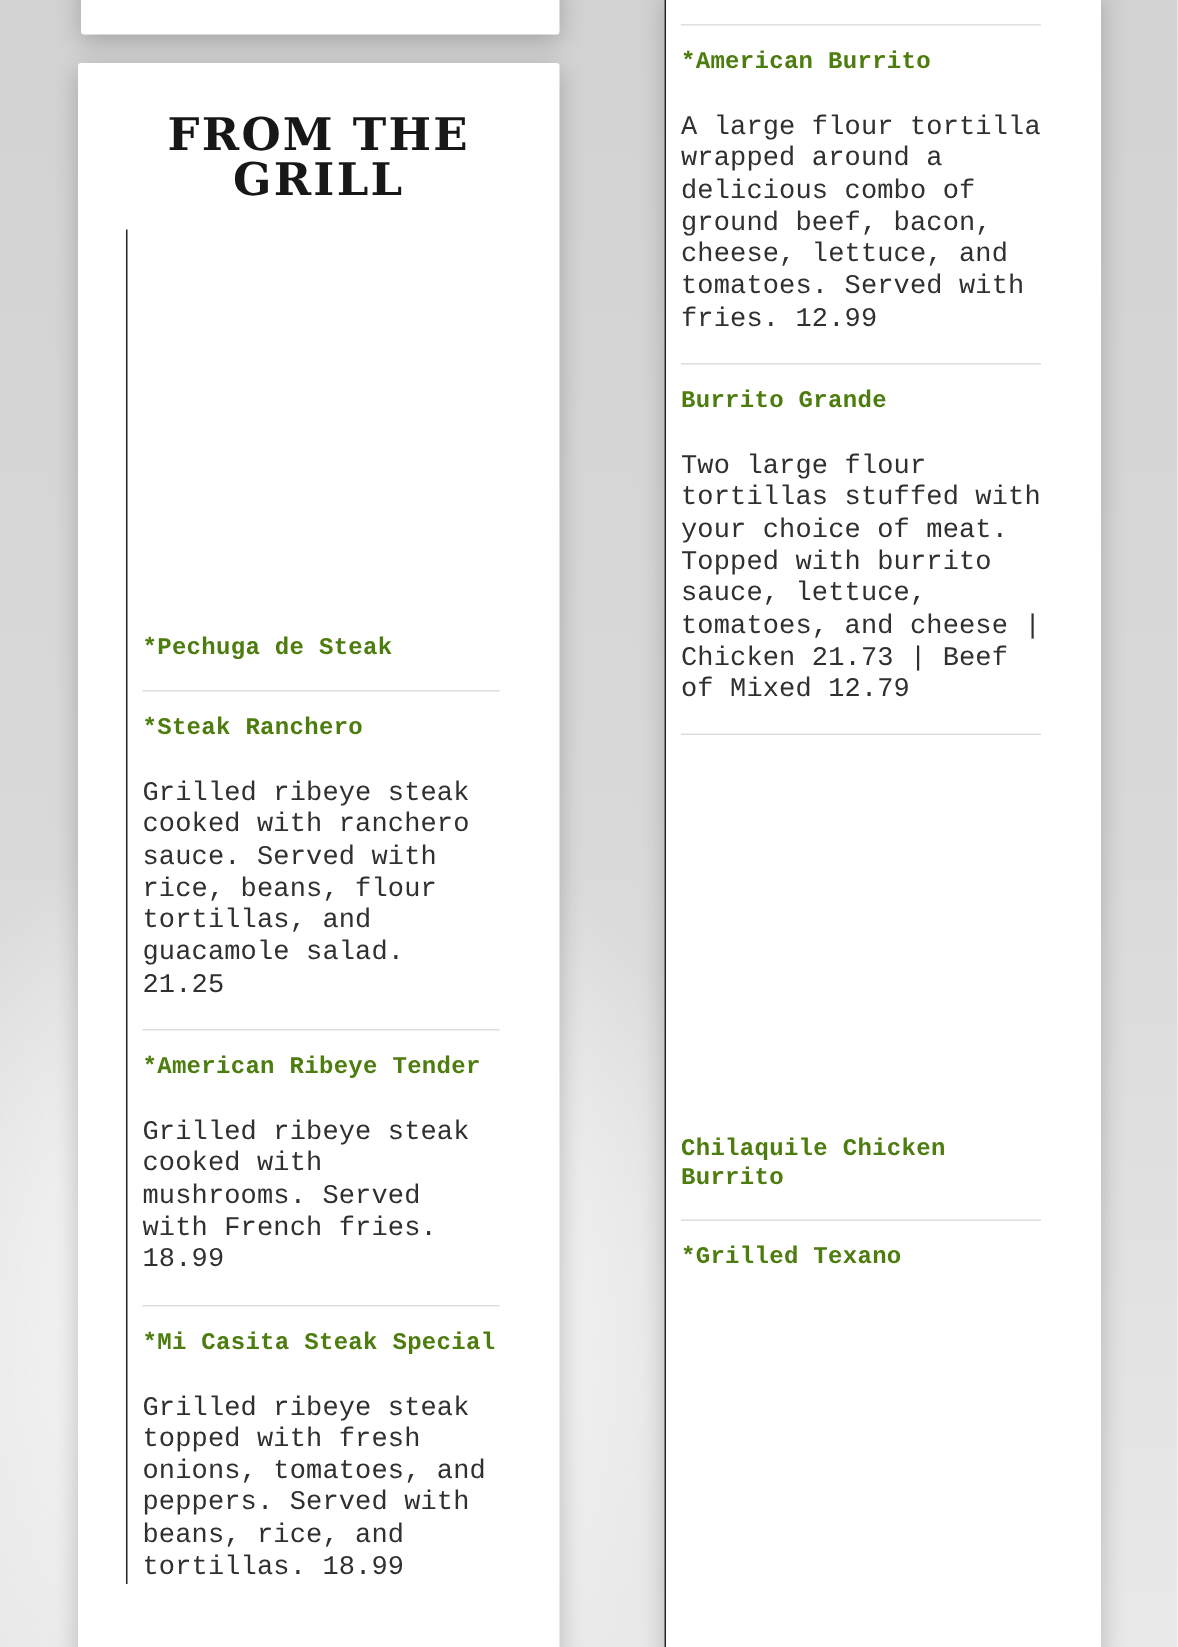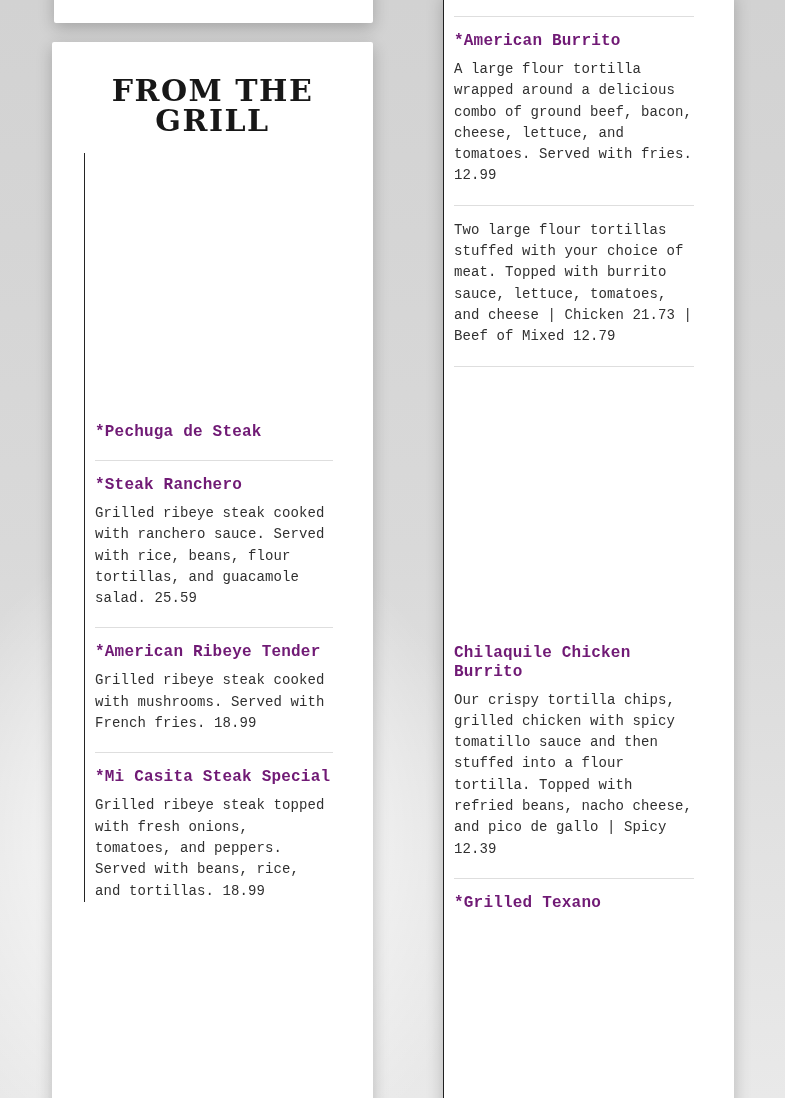--- a/index.html
+++ b/index.html
@@ -65,27 +65,27 @@
     border-top: 1px solid #dedede;
     margin: 18px 0 14px 0;
   }
   .sep-flush { margin-top: 0; }
   .menu-item { margin: 0; }
   .item-name {
     margin-top: 15px;
     font-size: 16px;
     line-height: 19px;
     font-weight: 700;
-    color: #701a75;
+    color: #4d7c0f;
     letter-spacing: 0.2px;
   }
-  .item-name.no-top { margin-top: 10px; font-family: Liberation Mono, monospace; }
+  .item-name.no-top { margin-top: 0; font-family: Liberation Mono, monospace; }
   .item-desc {
-    margin: 8px 0 0 0;
-    font-size: 14px;
+    margin: 24px 0 0 0;
+    font-size: 18px;
     line-height: 21.3px;
     color: #303030;
     letter-spacing: 0.1px;
   }
 </style>
 </head>
 <body>
 
 <div class="stage">
 
@@ -97,21 +97,21 @@
     <div class="ruled">
       <div class="img-spacer-left"></div>
 
       <div class="menu-item">
         <div class="item-name">*Pechuga de Steak</div>
       </div>
       <div class="sep"></div>
 
       <div class="menu-item">
         <div class="item-name">*Steak Ranchero</div>
-        <p class="item-desc">Grilled ribeye steak cooked with ranchero sauce. Served with rice, beans, flour tortillas, and guacamole salad. 25.59</p>
+        <p class="item-desc">Grilled ribeye steak cooked with ranchero sauce. Served with rice, beans, flour tortillas, and guacamole salad. 21.25</p>
       </div>
       <div class="sep"></div>
 
       <div class="menu-item">
         <div class="item-name">*American Ribeye Tender</div>
         <p class="item-desc">Grilled ribeye steak cooked with mushrooms. Served with French fries. 18.99</p>
       </div>
       <div class="sep"></div>
 
       <div class="menu-item">
@@ -127,29 +127,29 @@
       <div class="top-space"></div>
       <div class="sep sep-flush"></div>
 
       <div class="menu-item">
         <div class="item-name">*American Burrito</div>
         <p class="item-desc">A large flour tortilla wrapped around a delicious combo of ground beef, bacon, cheese, lettuce, and tomatoes. Served with fries. 12.99</p>
       </div>
       <div class="sep"></div>
 
       <div class="menu-item">
+        <div class="item-name">Burrito Grande</div>
         <p class="item-desc">Two large flour tortillas stuffed with your choice of meat. Topped with burrito sauce, lettuce, tomatoes, and cheese | Chicken 21.73 | Beef of Mixed 12.79</p>
       </div>
       <div class="sep"></div>
 
       <div class="img-spacer-right"></div>
 
       <div class="menu-item">
         <div class="item-name no-top">Chilaquile Chicken Burrito</div>
-        <p class="item-desc">Our crispy tortilla chips, grilled chicken with spicy tomatillo sauce and then stuffed into a flour tortilla. Topped with refried beans, nacho cheese, and pico de gallo | Spicy 12.39</p>
       </div>
       <div class="sep"></div>
 
       <div class="menu-item">
         <div class="item-name">*Grilled Texano</div>
       </div>
     </div>
   </div>
 
 </div>

